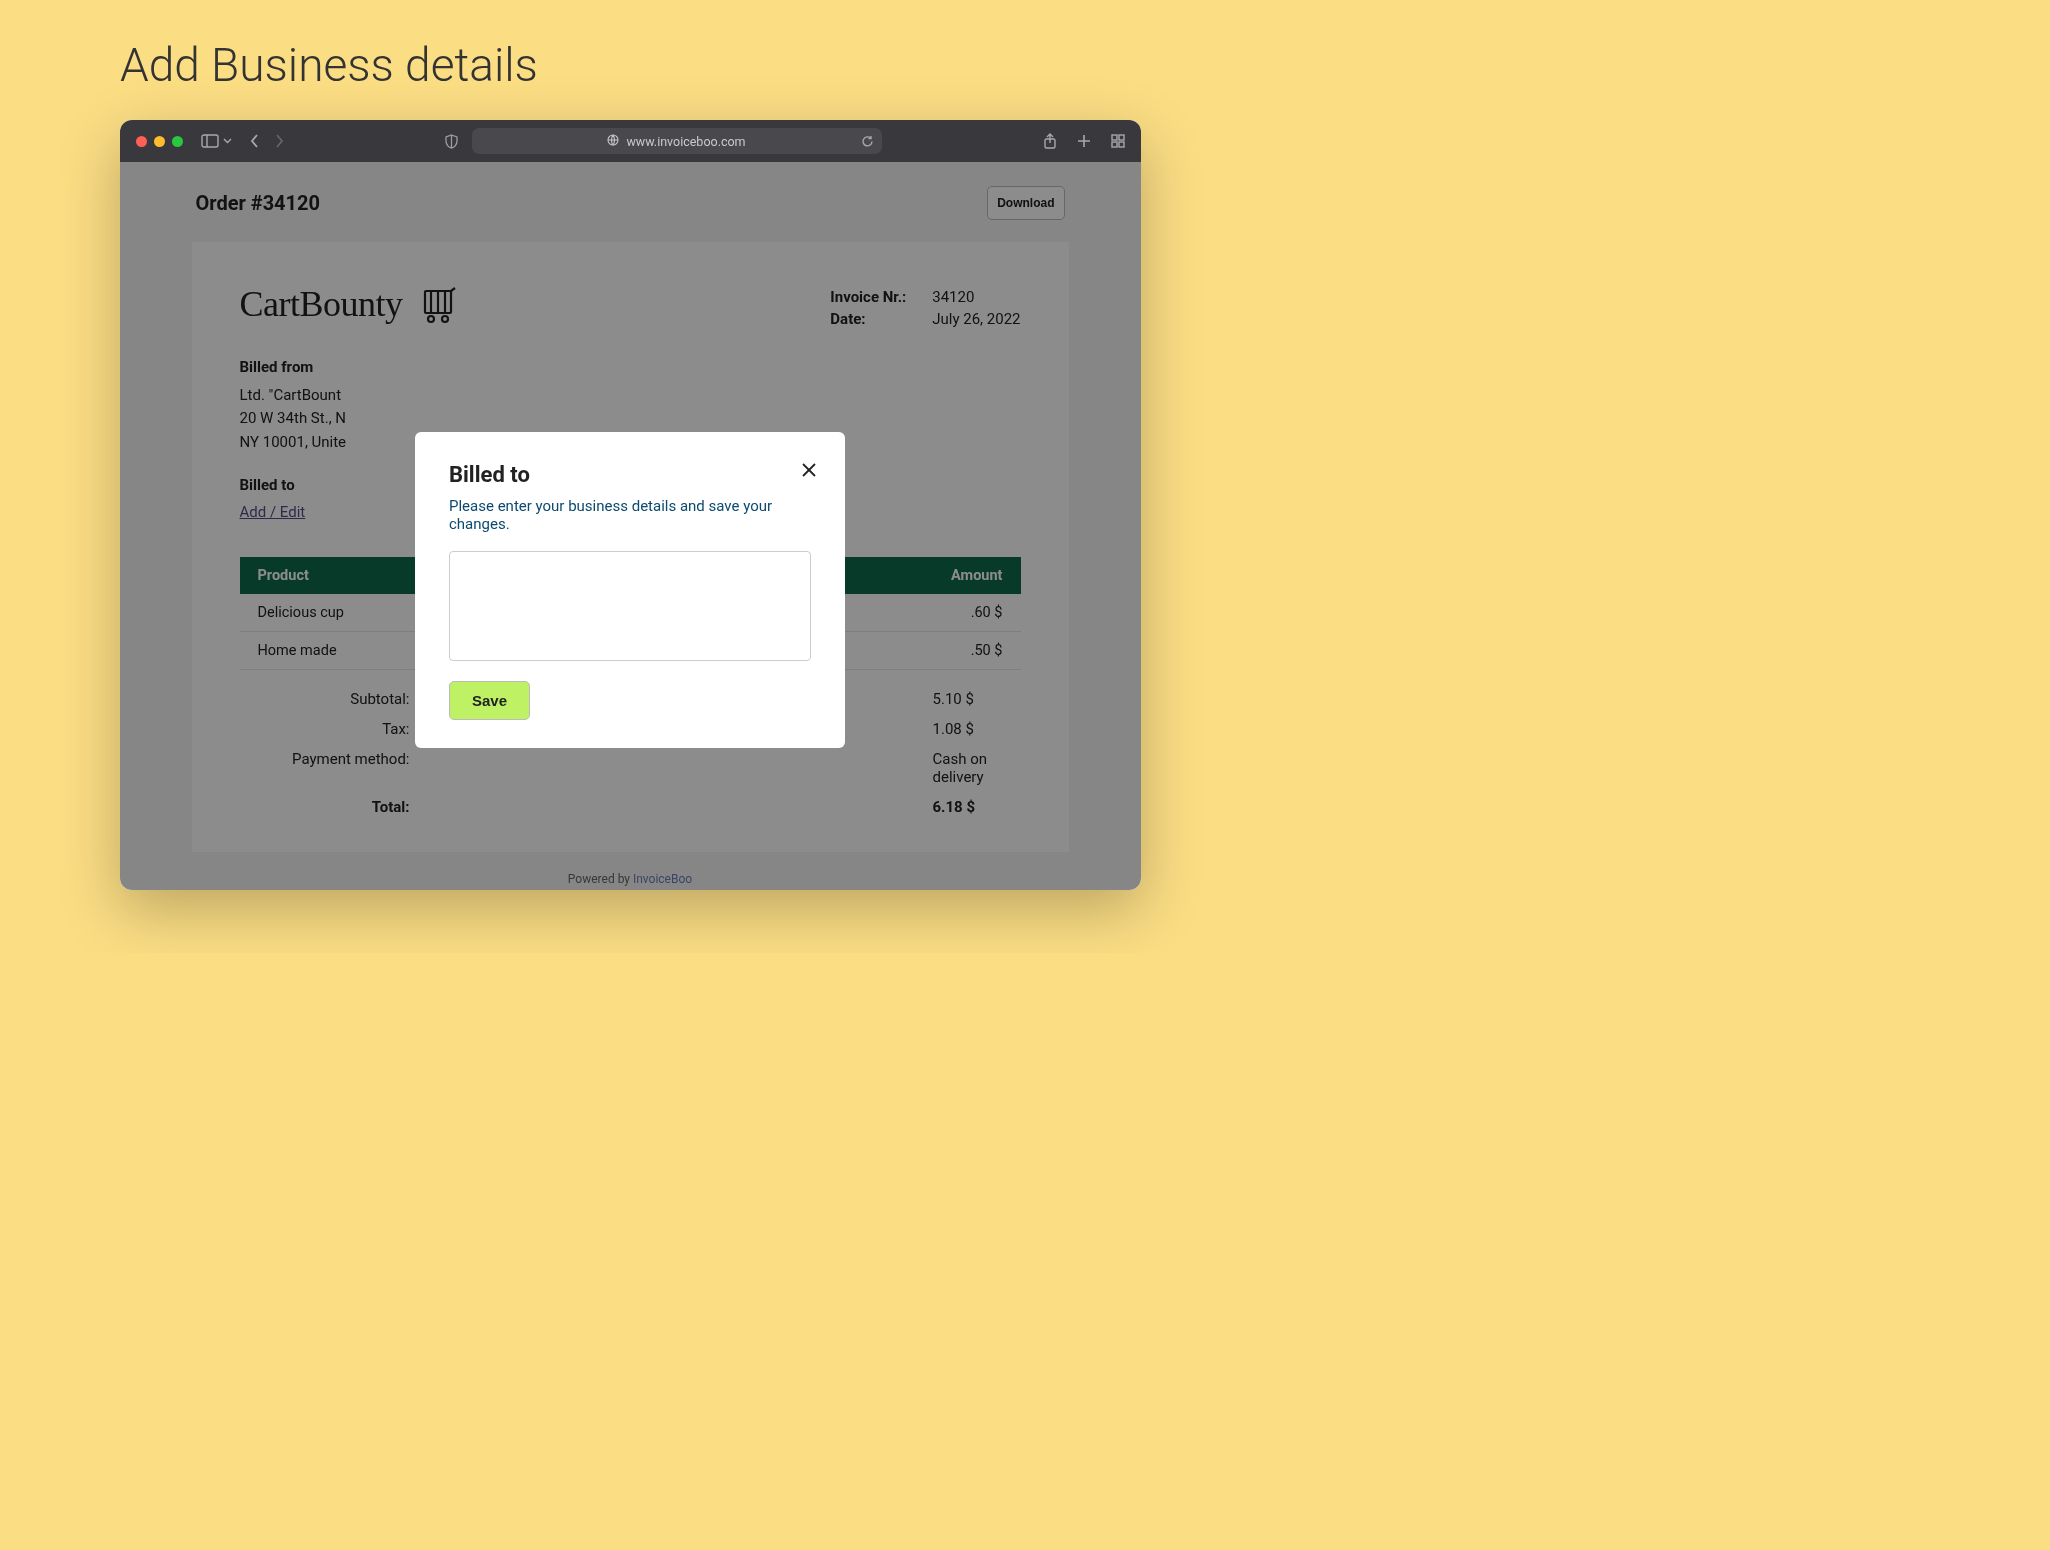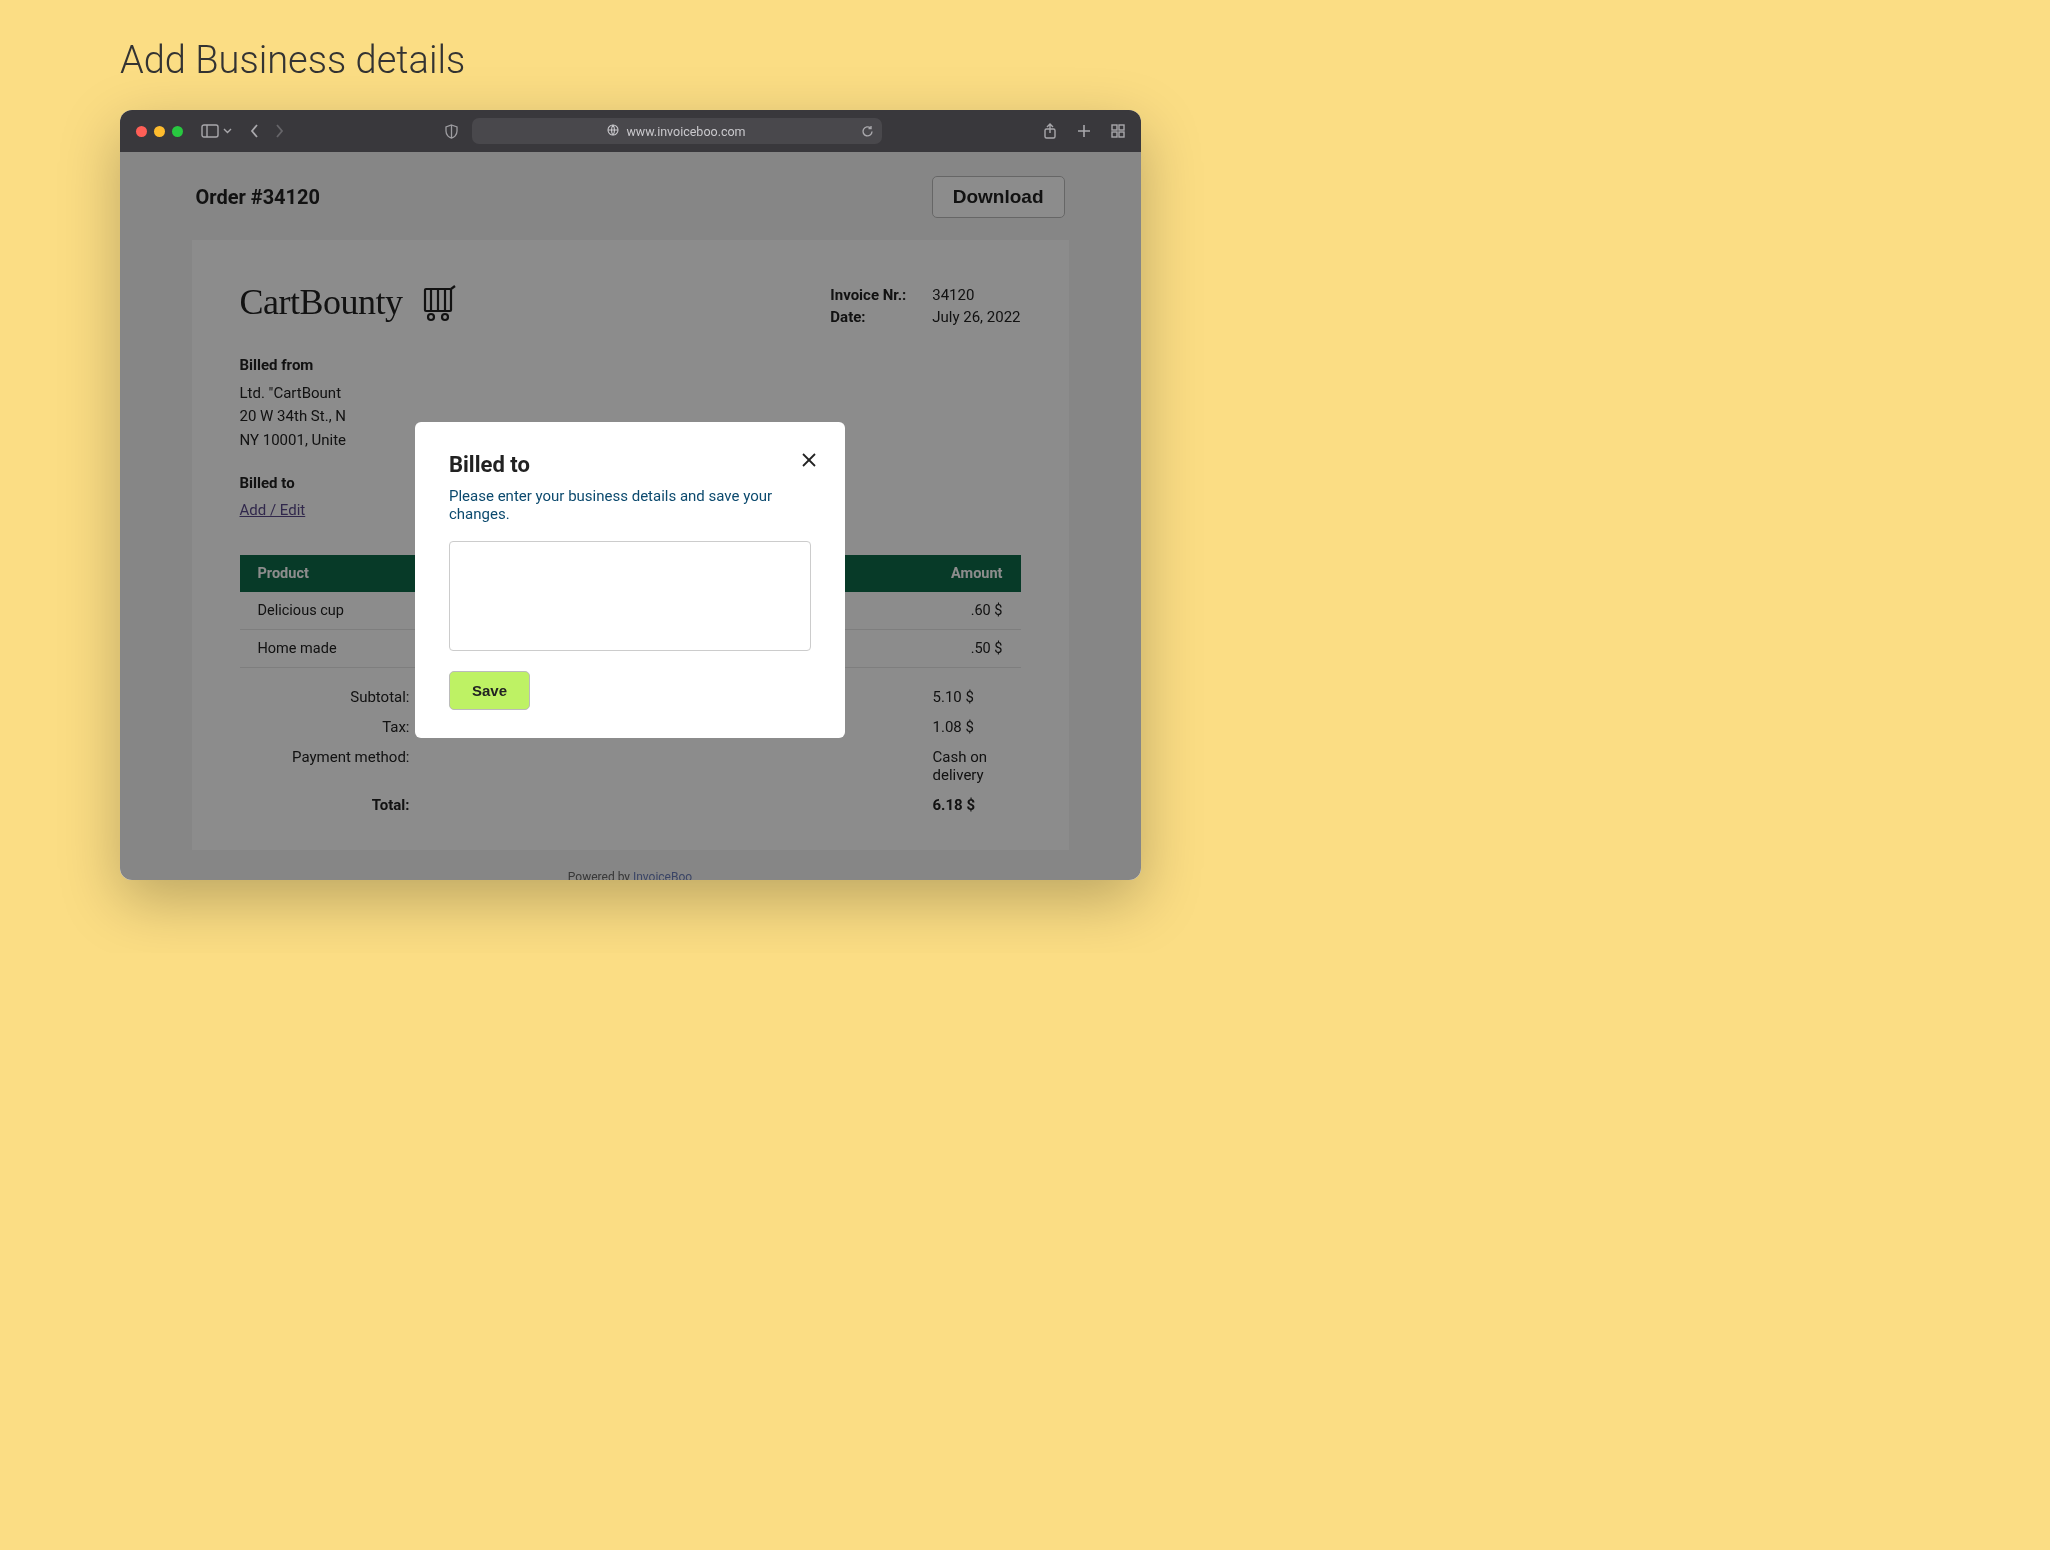--- a/index.html
+++ b/index.html
@@ -4,21 +4,21 @@
 <style>
 * { margin: 0; padding: 0; box-sizing: border-box; }
 body {
   background: #fbdd84;
   font-family: -apple-system, BlinkMacSystemFont, "Segoe UI", Roboto, sans-serif;
   width: 1260px;
   height: 953px;
   overflow: hidden;
 }
 .page-title {
-  font-size: 38px;
+  font-size: 46px;
   font-weight: 300;
   color: #333;
   padding: 38px 0 0 120px;
 }
 .browser {
   width: 1021px;
   height: 770px;
   background: #fff;
   border-radius: 12px;
   margin: 28px auto 0;
@@ -65,22 +65,22 @@
 
 .page-body {
   padding: 24px 72px 0;
 }
 .order-row { display:flex; justify-content:space-between; align-items:center; margin-bottom:22px; padding: 0 4px;}
 .order-title { font-size: 20px; font-weight: 700; color: #222; }
 .download-btn {
   border: 1px solid #bbb;
   background: #fff;
   border-radius: 5px;
-  padding: 9px 20px;
-  font-size: 19px;
+  padding: 9px 9px;
+  font-size: 12px;
   font-weight: 700;
   color: #222;
 }
 .invoice-card {
   background: #fff;
   padding: 38px 48px 30px;
 }
 .inv-header { display:flex; justify-content:space-between; margin-bottom:30px;}
 .logo-area { display:flex; align-items:center; gap:14px;}
 .logo-text { font-size: 36px; font-weight:400; color:#222; letter-spacing:-0.5px; font-family: Georgia, serif;}

